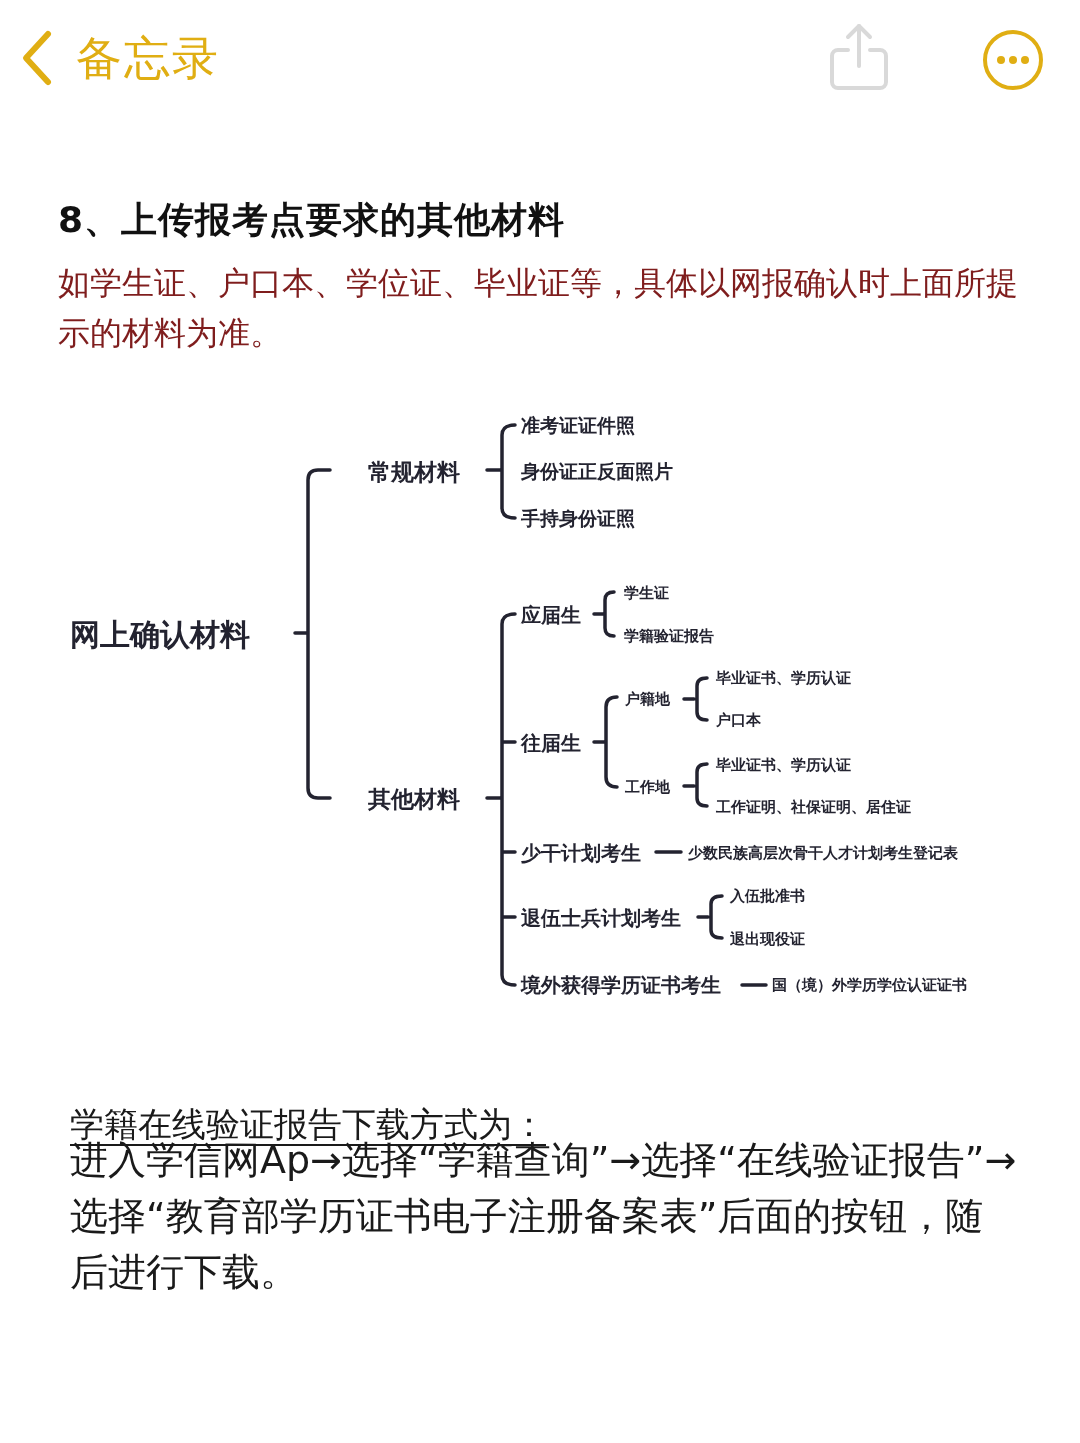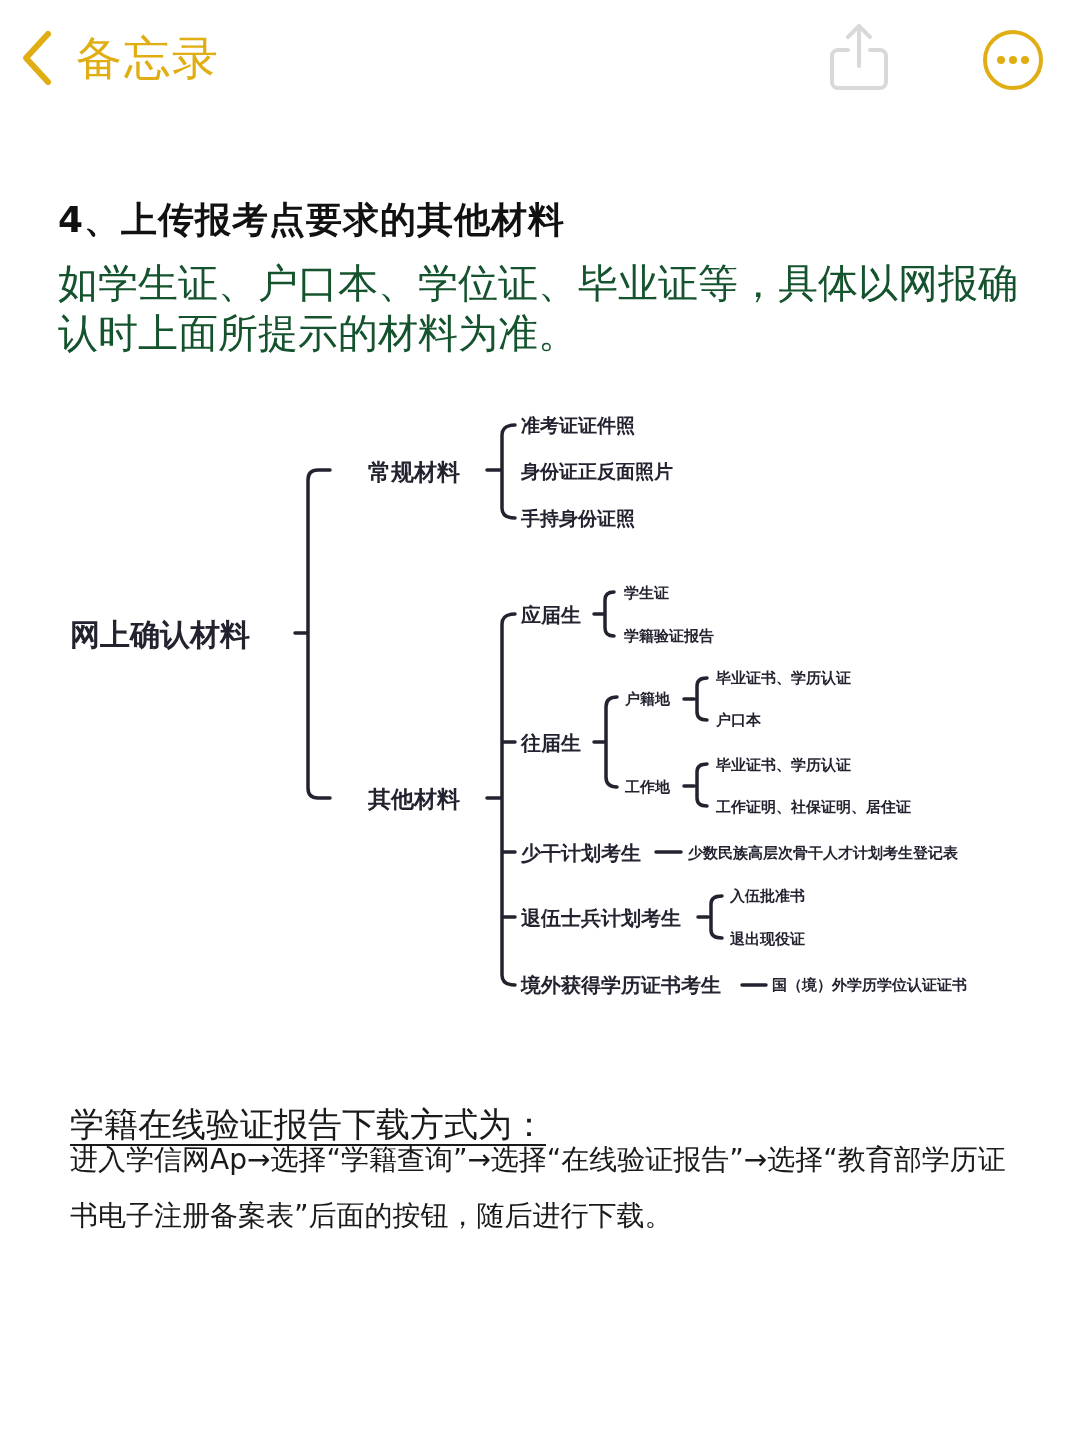--- a/index.html
+++ b/index.html
@@ -6,29 +6,29 @@
     body { width: 1080px; height: 1443px; position: relative; overflow: hidden;
            font-family: "DejaVu Sans", "Liberation Sans", sans-serif; color: #111; }
     .nav { position: absolute; left: 0; top: 0; width: 1080px; height: 120px; }
     .back { position: absolute; left: 18px; top: 28px; display: flex; align-items: center; cursor: pointer; }
     .back-chevron { width: 40px; height: 60px; }
     .back-label { font-size: 46px; color: #E0AE13; margin-left: 18px; letter-spacing: 2px; line-height: 60px; }
     .share { position: absolute; left: 828px; top: 20px; width: 62px; height: 72px; cursor: pointer; }
     .more { position: absolute; left: 982px; top: 29px; width: 62px; height: 62px; cursor: pointer; }
 
     .h1 { position: absolute; left: 58px; top: 196px; font-size: 36px; font-weight: bold; color: #111; letter-spacing: 1px; }
-    .p1 { position: absolute; left: 58px; top: 258px; width: 970px; font-size: 40px; line-height: 50px; color: #14532d; }
+    .p1 { position: absolute; left: 58px; top: 258px; width: 970px; font-size: 32px; line-height: 50px; color: #7f1d1d; }
 
     .diagram { position: absolute; left: 0; top: 395px; width: 1080px; height: 620px; }
     .diagram text { fill: #232330; font-weight: bold; font-family: "DejaVu Sans", "Liberation Sans", sans-serif; }
     .diagram .ln { stroke: #232330; stroke-width: 3.5; fill: none; stroke-linecap: round; stroke-linejoin: round; }
 
     .sub { position: absolute; left: 70px; top: 1078px; font-size: 34px; color: #1a1a1a;
            text-decoration: underline; text-underline-offset: 8px; text-decoration-thickness: 2px; margin-top: 24px; }
-    .p2 { position: absolute; left: 70px; top: 1132px; width: 950px; font-size: 28px; line-height: 56px; color: #1a1a1a; }
+    .p2 { position: absolute; left: 70px; top: 1132px; width: 950px; font-size: 38px; line-height: 56px; color: #1a1a1a; }
   </style>
 </head>
 <body>
 
 <div class="nav">
   <div class="back">
     <svg class="back-chevron" viewBox="0 0 40 60">
       <polyline points="30,6 8,30 30,54" fill="none" stroke="#E0AE13" stroke-width="6" stroke-linecap="round" stroke-linejoin="round"></polyline>
     </svg>
     <span class="back-label">备忘录</span>
@@ -39,21 +39,21 @@
     <polyline points="20,17 31,6 42,17" fill="none" stroke="#D9D9D9" stroke-width="4" stroke-linecap="round" stroke-linejoin="round"></polyline>
   </svg>
   <svg class="more" viewBox="0 0 62 62">
     <circle cx="31" cy="31" r="28" fill="none" stroke="#E0AE13" stroke-width="4"></circle>
     <circle cx="19" cy="31" r="4" fill="#E0AE13"></circle>
     <circle cx="31" cy="31" r="4" fill="#E0AE13"></circle>
     <circle cx="43" cy="31" r="4" fill="#E0AE13"></circle>
   </svg>
 </div>
 
-<div class="h1">4、上传报考点要求的其他材料</div>
+<div class="h1">8、上传报考点要求的其他材料</div>
 <div class="p1">如学生证、户口本、学位证、毕业证等，具体以网报确认时上面所提示的材料为准。</div>
 
 <svg class="diagram" viewBox="0 395 1080 620">
 
   <text x="70" y="645" font-size="30">网上确认材料</text>
   <path class="ln" d="M295 633 H308 M330 470 H318 Q308 470 308 480 V788 Q308 798 318 798 H330"></path>
 
   <text x="368" y="480" font-size="23">常规材料</text>
   <path class="ln" d="M487 470 H500 M515 425 Q502 425 502 435 V508 Q502 518 515 518"></path>
   <text x="521" y="432" font-size="19">准考证证件照</text>

